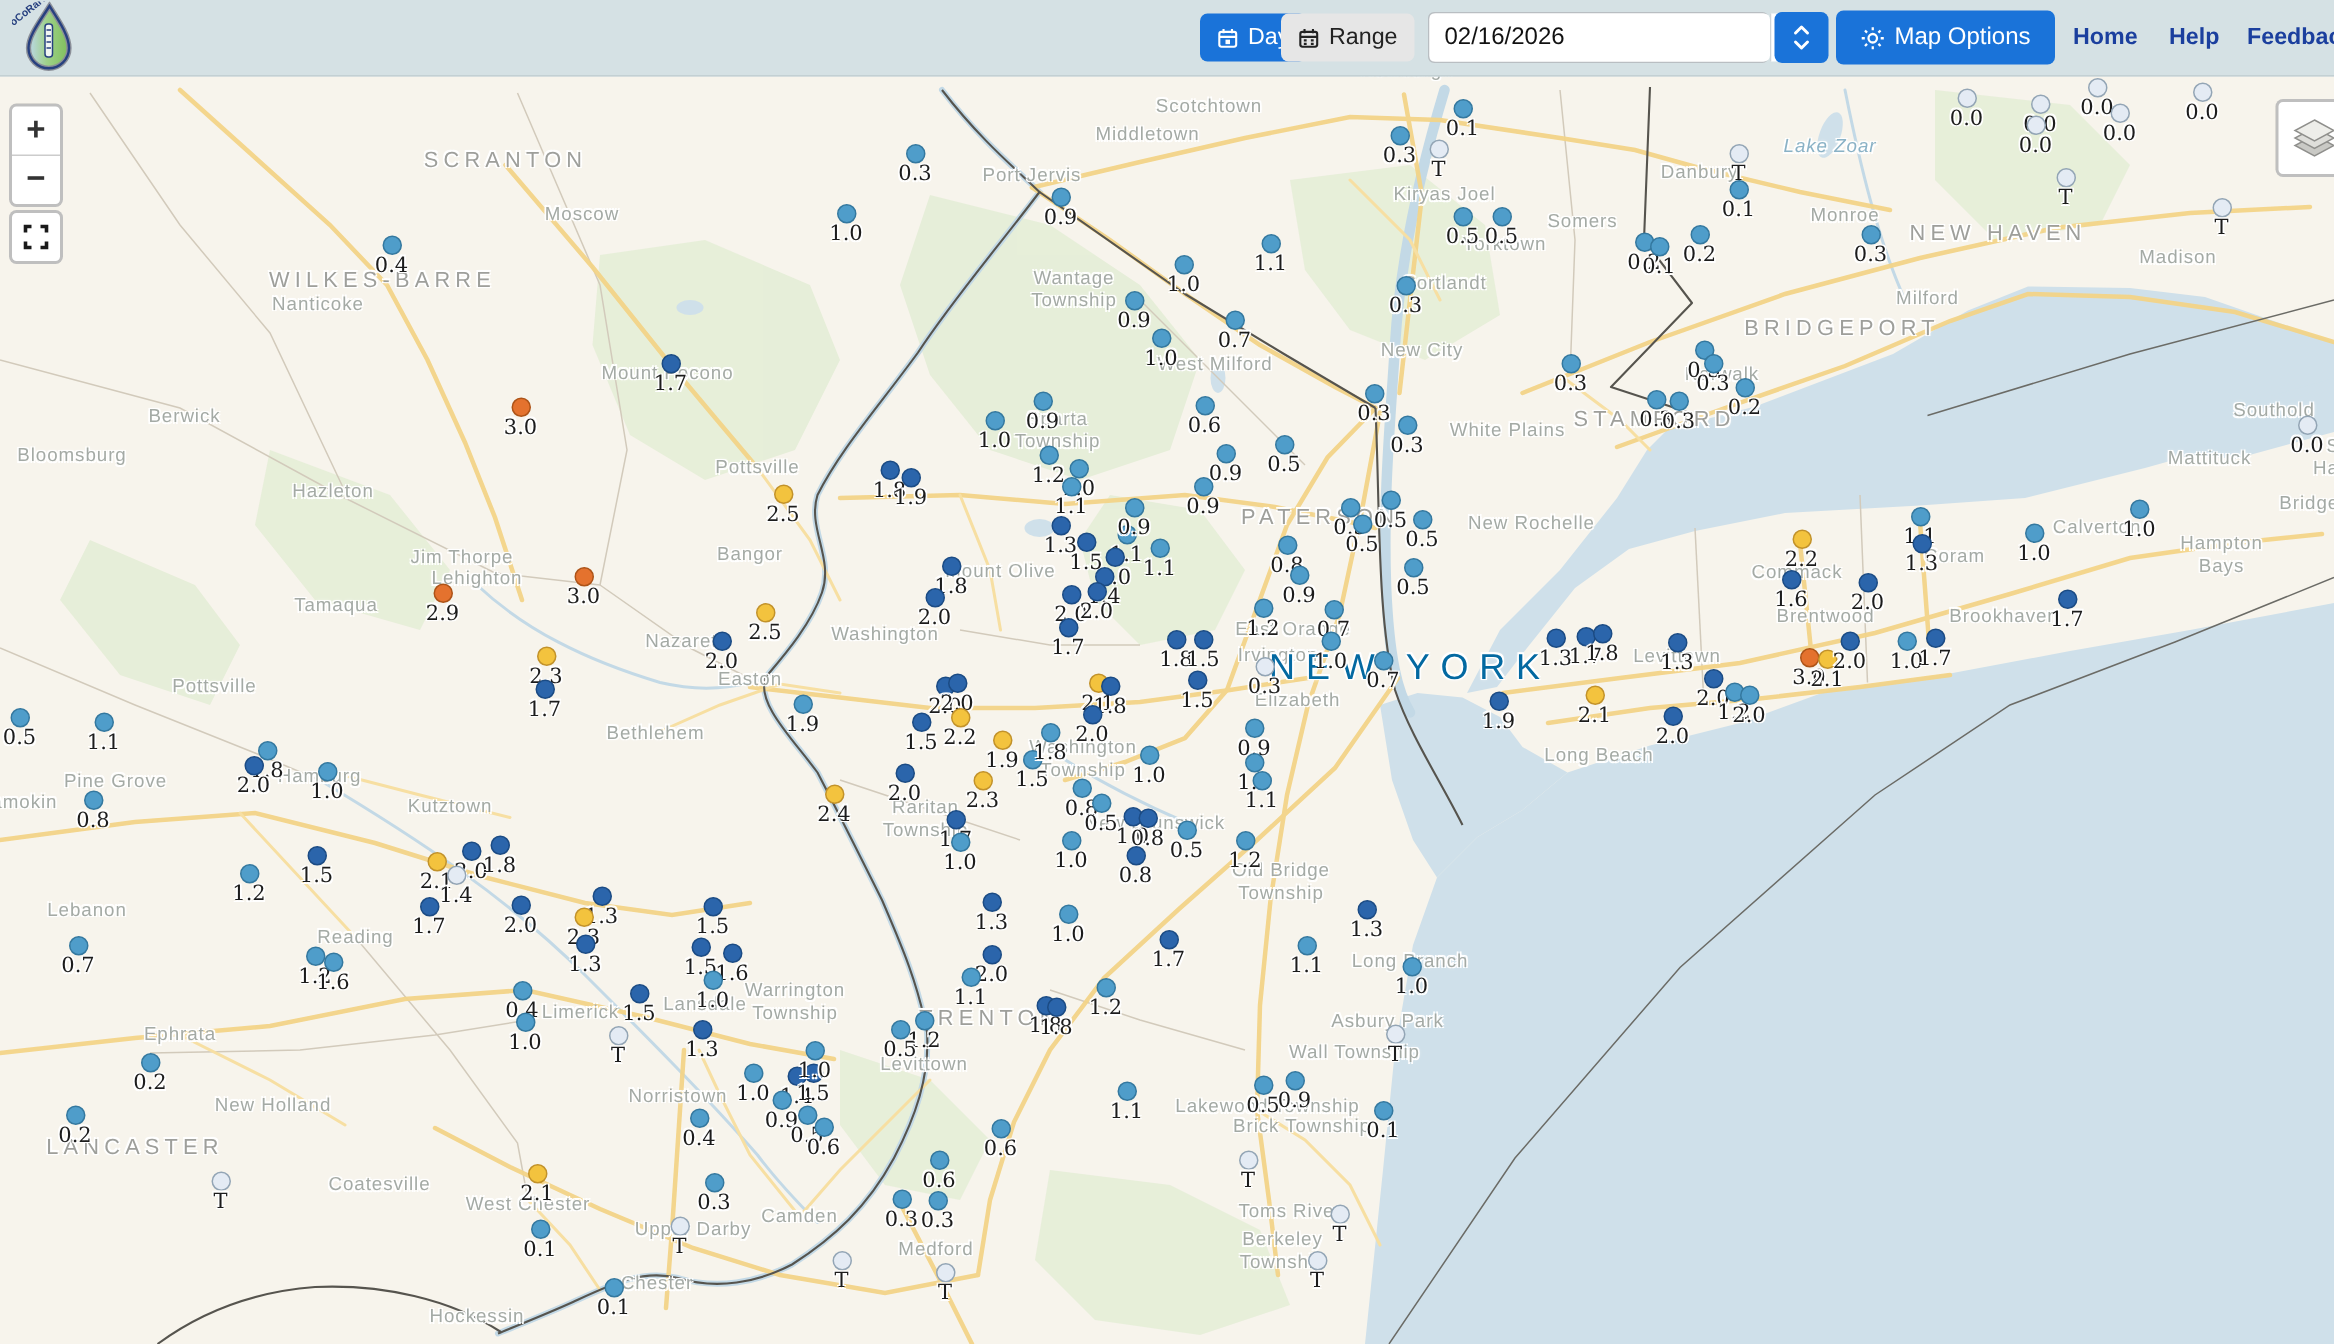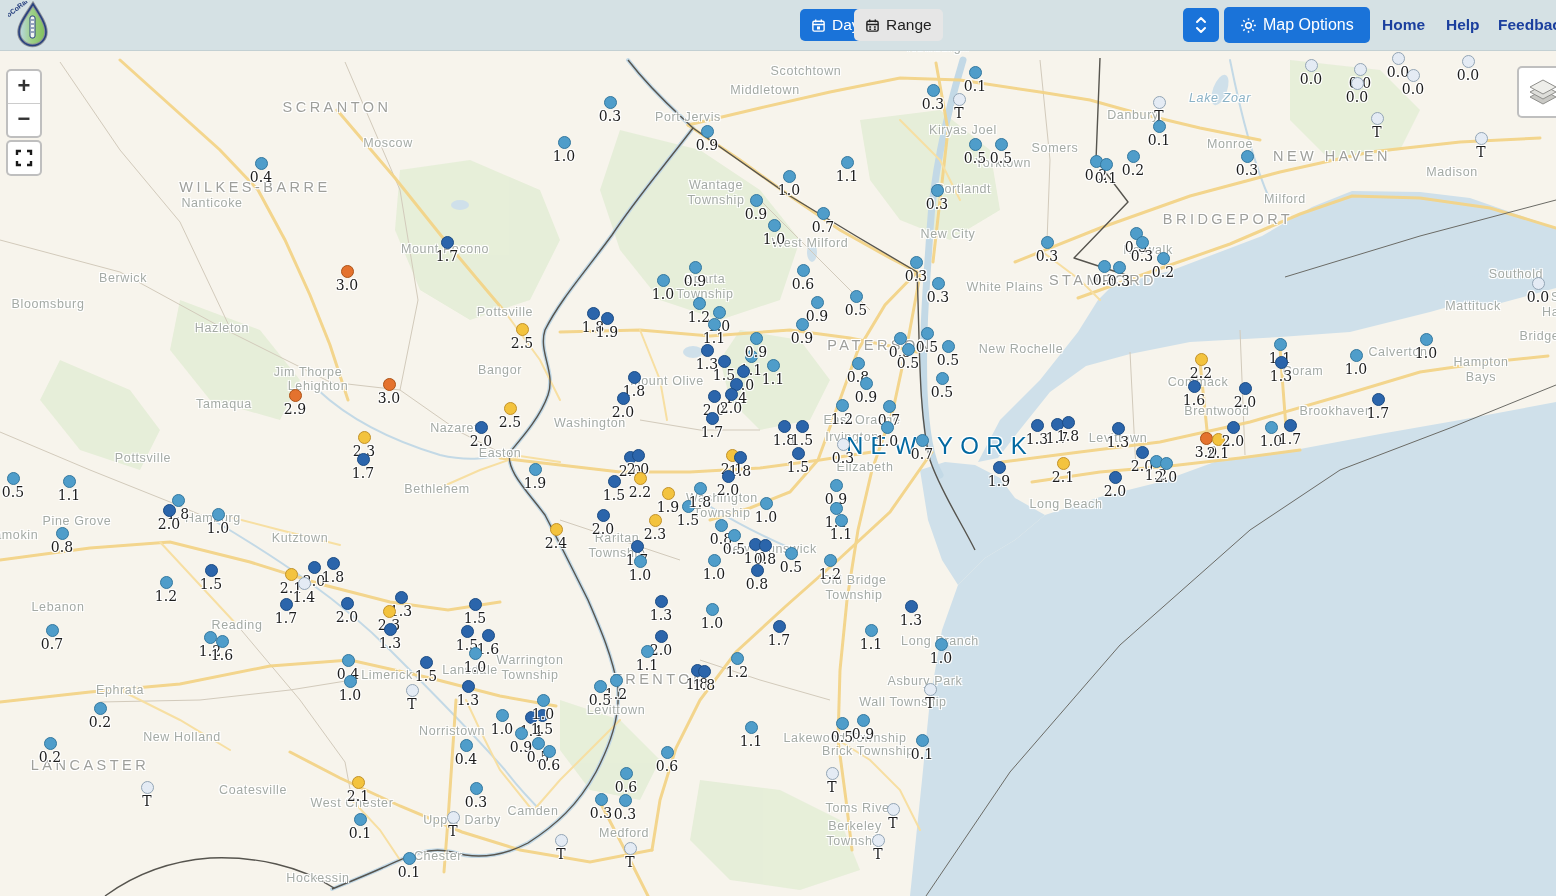--- a/index.html
+++ b/index.html
@@ -728,20 +728,29 @@
 
     <button class="hbtn gray" id="btn-range">
       <svg width="15" height="15" viewBox="0 0 16 16" fill="none" stroke="#222" stroke-width="1.5">
         <rect x="2" y="3.5" width="12" height="10.5" rx="1.5"></rect>
           <path d="M2 7 H14 M5 1.5 V4.5 M11 1.5 V4.5"></path>
         <path d="M4.5 9.5 h2 M9.5 9.5 h2 M4.5 12 h2 M9.5 12 h2" stroke-width="1.6"></path>
       </svg>
       <span>Range</span>
     </button>
 
+    <div id="dategrp">
+      <input id="date-input" type="text" value="02/16/2026" style="">
+      <button id="btn-cal">
+        <svg width="18" height="18" viewBox="0 0 16 16" fill="none" stroke="#1a73d9" stroke-width="1.4">
+          <rect x="2" y="3.5" width="12" height="10.5" rx="1.5"></rect>
+            <path d="M2 7 H14 M5 1.5 V4.5 M11 1.5 V4.5"></path>
+        </svg>
+      </button>
+    </div>
 
     <button class="hbtn blue" id="btn-spin">
       <svg width="16" height="22" viewBox="0 0 16 22" fill="none" stroke="#fff" stroke-width="2" stroke-linecap="round" stroke-linejoin="round">
         <path d="M4 8 L8 4 12 8"></path>
           <path d="M4 14 L8 18 12 14"></path>
       </svg>
     </button>
 
     <button class="hbtn blue" id="btn-mapopt">
       <svg width="17" height="17" viewBox="0 0 18 18" fill="none" stroke="#fff" stroke-width="1.6">

